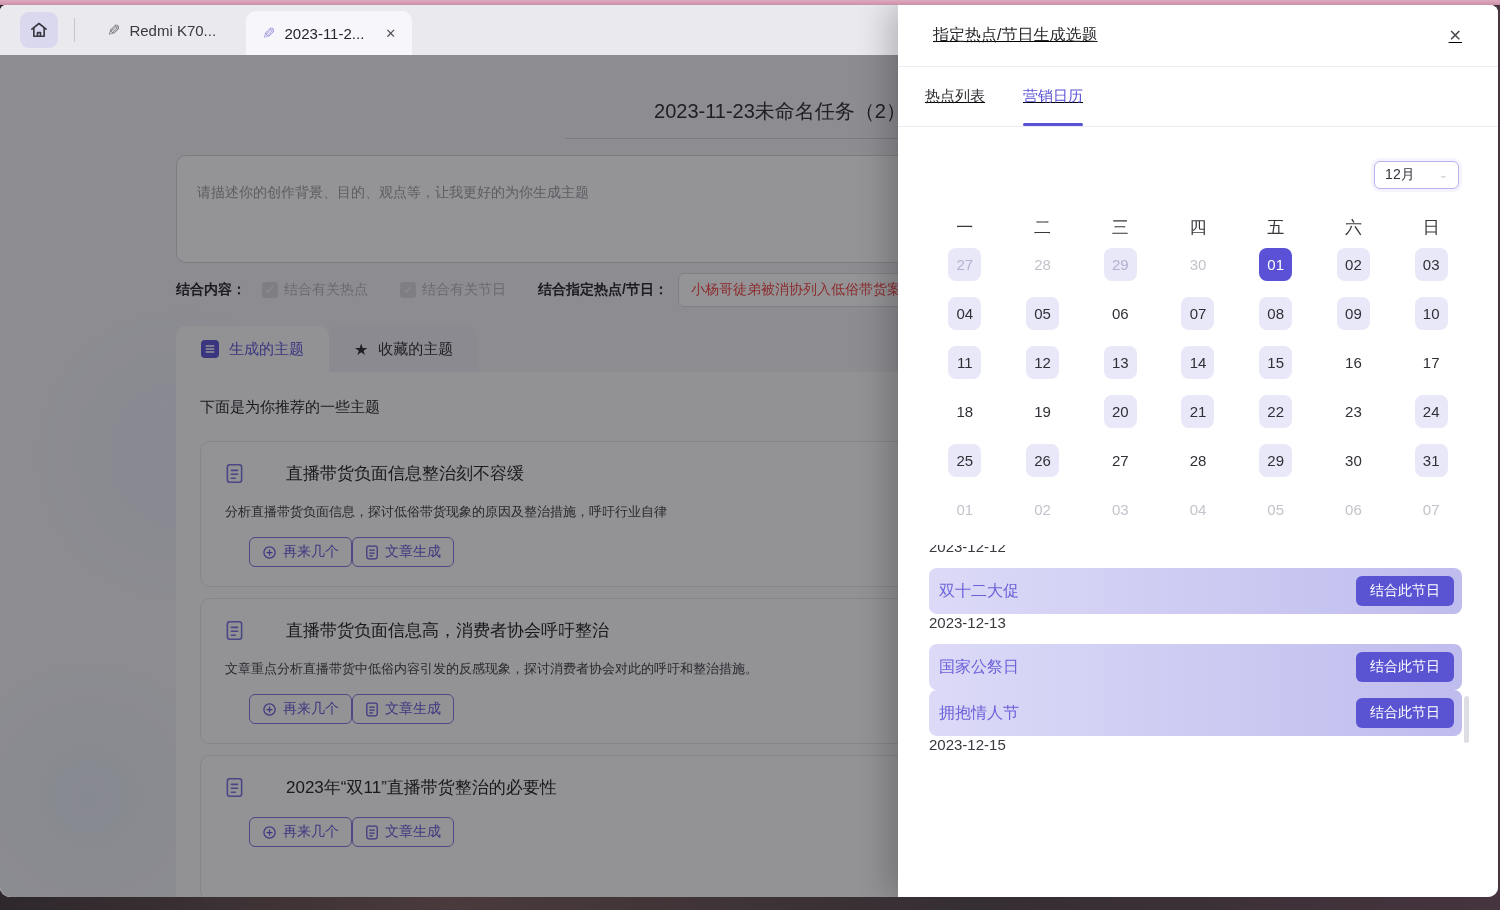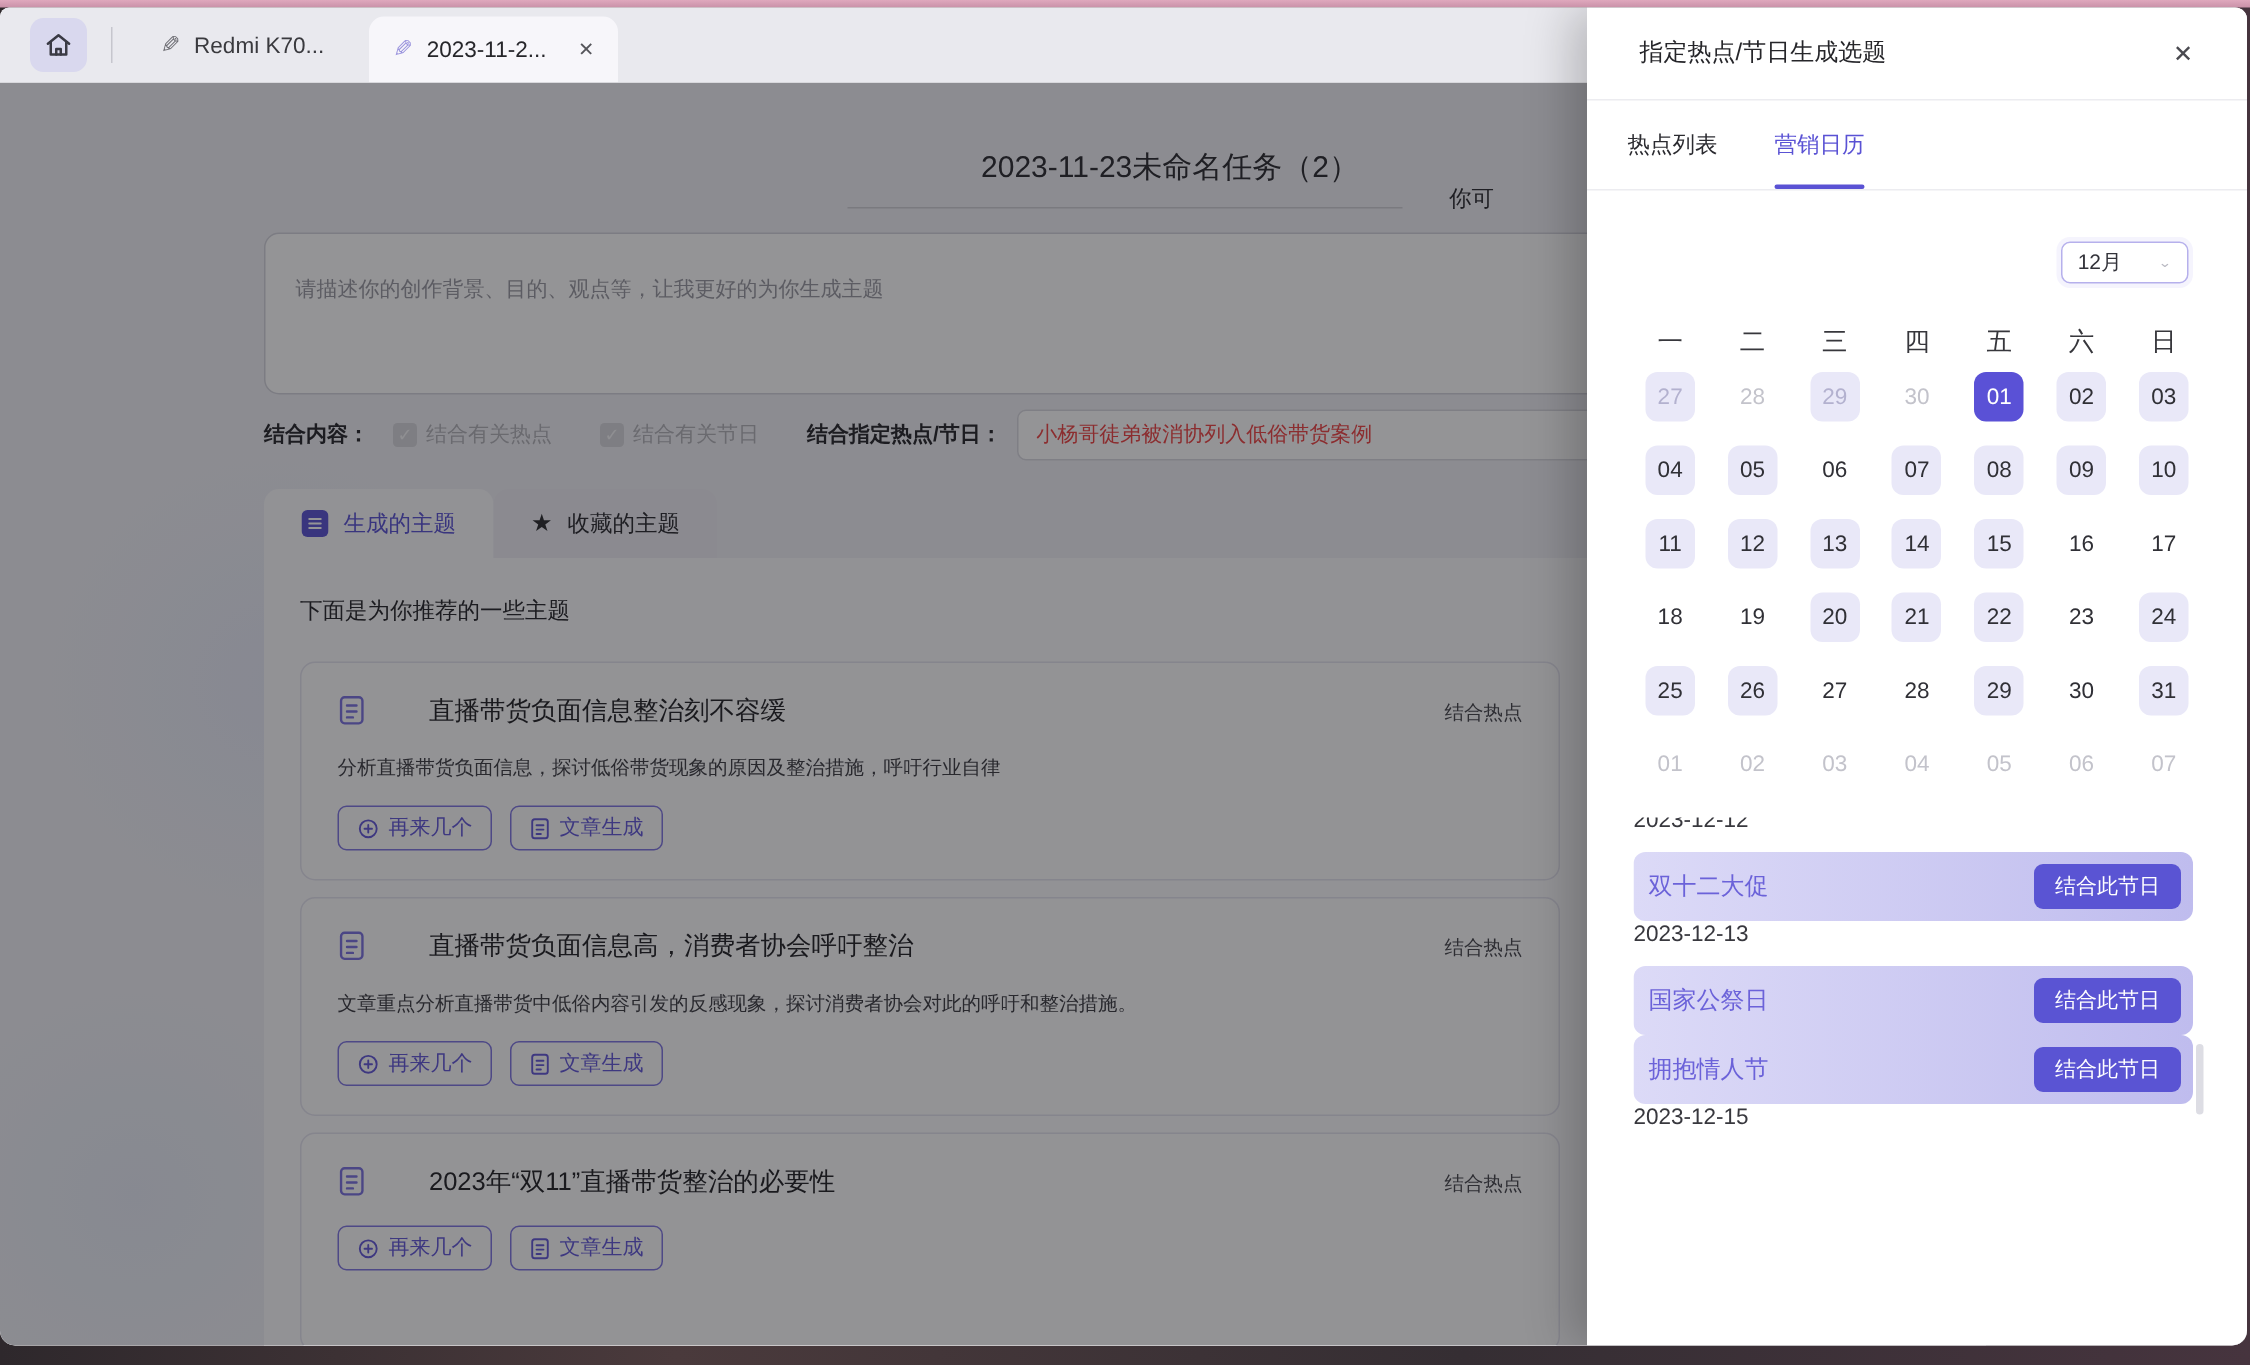--- a/index.html
+++ b/index.html
@@ -46,25 +46,25 @@
   .t-tab.active{background:#fbfbfd;color:#5a52d4;}
   .t-tab.inactive{background:#eeedf4;color:#2b2b30;}
   .star{font-size:16px;color:#2b2b2e;}
   .panel{position:absolute;top:317px;left:176px;width:1148px;height:560px;background:#fbfbfd;border-radius:0 10px 0 0;padding:26px 24px 0;box-sizing:border-box;}
   .intro{font-size:15px;color:#26262a;margin-bottom:24px;}
   .topic-card{width:840px;height:146px;box-sizing:border-box;border:1px solid #e4e3ee;border-radius:10px;background:#fdfdfe;padding:20px 24px;margin-bottom:11px;position:relative;}
   .tc-head{display:flex;align-items:center;gap:10px;margin-bottom:18px;}
   .tc-title{font-size:17px;color:#222226;font-weight:500;margin-left:32px;}
   .tc-tag{position:absolute;right:24px;top:24px;font-size:13px;color:#46464c;}
   .tc-desc{font-size:13px;color:#3c3c42;margin-bottom:16px;}
-  .tc-actions{display:flex;gap:12px;}
+  .tc-actions{display:flex;margin-left:24px;}
   .tc-btn{display:inline-flex;align-items:center;gap:6px;height:30px;padding:0 12px;border:1px solid #8077e2;border-radius:6px;background:transparent;color:#6358d8;font-size:14px;font-family:inherit;cursor:pointer;}
   .overlay{position:absolute;inset:0;background:rgba(18,18,22,0.45);}
   
-  .drawer{position:absolute;top:0;right:0;bottom:0;width:440px;background:#ffffff;box-shadow:-10px 0 30px rgba(0,0,0,0.22);z-index:20;}
+  .drawer{position:absolute;top:0;right:0;bottom:0;width:600px;background:#ffffff;box-shadow:-10px 0 30px rgba(0,0,0,0.22);z-index:20;text-decoration:underline;}
   .d-header{height:61px;border-bottom:1px solid #ececf0;display:flex;align-items:center;justify-content:space-between;padding:0 36px 0 35px;font-size:16px;color:#26262a;}
   .d-close{font-size:16px;color:#4a4a50;cursor:pointer;}
   .d-tabs{height:59px;border-bottom:1px solid #ececf0;display:flex;gap:38px;padding-left:27px;}
   .d-tab{height:100%;display:flex;align-items:center;font-size:15px;color:#2b2b30;position:relative;cursor:pointer;}
   .d-tab.active{color:#5a52d4;}
   .d-tab.active::after{content:"";position:absolute;left:0;right:0;bottom:0;height:3px;background:#5a52d4;border-radius:2px;}
   .month-select{position:absolute;top:156px;right:39px;width:85px;height:28px;box-sizing:border-box;border:1px solid #b6b0ec;border-radius:6px;box-shadow:0 0 0 3px rgba(122,113,226,0.08);display:flex;align-items:center;justify-content:center;gap:24px;font-size:14px;color:#33333a;cursor:pointer;background:#fff;}
   .chev{font-size:11px;color:#b9b9c2;transform:scaleY(0.8);}
   .cal-weekdays,.cal-grid{position:absolute;left:28px;right:28px;display:grid;grid-template-columns:repeat(7,1fr);justify-items:center;}
   .cal-weekdays{top:211px;}

